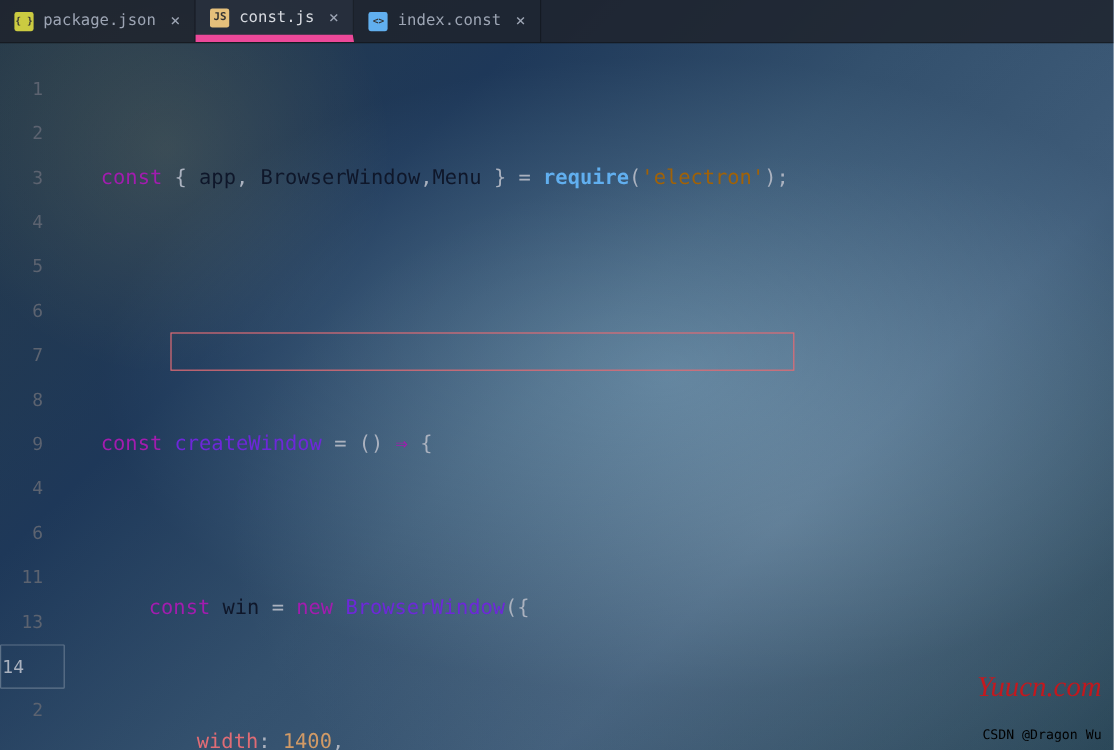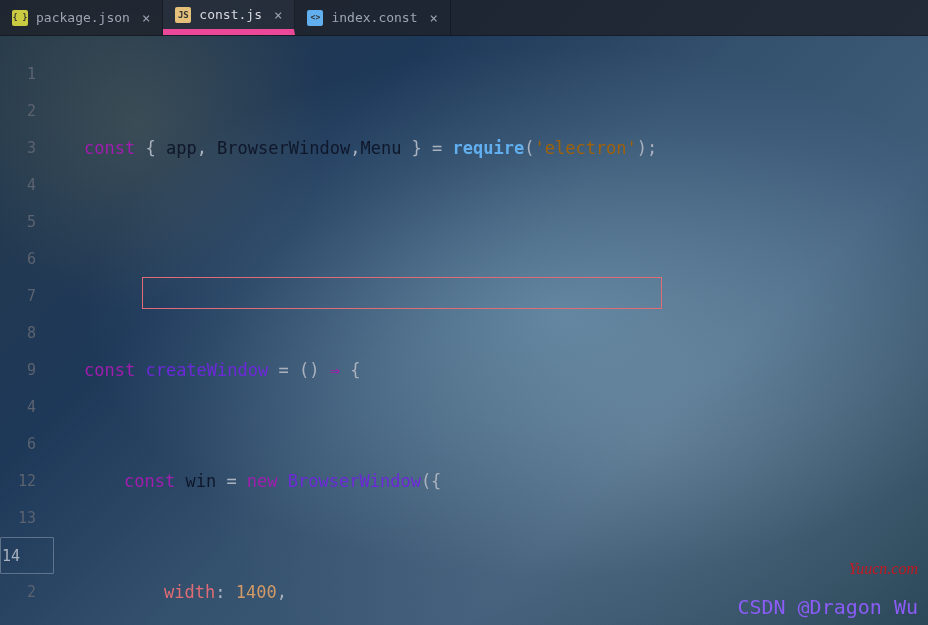--- a/index.html
+++ b/index.html
@@ -87,21 +87,21 @@
     }
     
     .code {
       flex: 1;
       padding-top: 20px;
       font-size: 17px;
       line-height: 37px;
       white-space: pre;
     }
     .code-line { height: 37px; padding-left: 30px; }
-    .code-line.i1 { padding-left: 70px; }
+    .code-line.i1 { padding-left: 70px; margin-top: 26px; }
     .code-line.i2 { padding-left: 110px; }
     
     .kw { color: #a21caf; }
     .var { color: #0f172a; }
     .prop { color: #e06c75; }
     .str { color: #a16207; }
     .num { color: #d19a66; }
     .fn { color: #6d28d9; }
     .method { color: #61afef; font-weight: bold; }
     .punct { color: #abb2bf; }
@@ -116,31 +116,31 @@
       height: 32px;
       pointer-events: none;
       z-index: 2;
     }
     
     .watermark-top {
       position: absolute;
       right: 10px;
       top: 560px;
       color: rgba(255,0,0,0.7);
-      font-size: 16px;
+      font-size: 24px;
       font-style: italic;
       z-index: 3;
       font-family: Georgia, serif;
     }
     .watermark-bottom {
       position: absolute;
       right: 10px;
       bottom: 6px;
-      color: #8b5cf6;
-      font-size: 20px;
+      color: #000000;
+      font-size: 11px;
       z-index: 3;
     }
   </style>
 </head>
 <body>
 
 <div class="bg-overlay"></div>
 
 <div class="tabs">
   <div class="tab">
@@ -166,21 +166,21 @@
     <div class="ln">2</div>
     <div class="ln">3</div>
     <div class="ln">4</div>
     <div class="ln">5</div>
     <div class="ln">6</div>
     <div class="ln">7</div>
     <div class="ln">8</div>
     <div class="ln">9</div>
     <div class="ln">4</div>
     <div class="ln">6</div>
-    <div class="ln">12</div>
+    <div class="ln">11</div>
     <div class="ln">13</div>
     <div class="ln current">14</div>
     <div class="ln">2</div>
   </div>
 
   <div class="code">
     <div class="code-line"><span class="kw">const</span><span class="punct"> { </span><span class="var">app</span><span class="punct">, </span><span class="var">BrowserWindow</span><span class="punct">,</span><span class="var">Menu</span><span class="punct"> } = </span><span class="method">require</span><span class="punct">(</span><span class="str">'electron'</span><span class="punct">);</span></div>
     <div class="code-line"></div>
     <div class="code-line"><span class="kw">const </span><span class="fn">createWindow</span><span class="op"> = () </span><span class="kw">⇒</span><span class="punct"> {</span></div>
     <div class="code-line i1"><span class="kw">const </span><span class="var">win</span><span class="op"> = </span><span class="kw">new </span><span class="fn">BrowserWindow</span><span class="punct">({</span></div>

